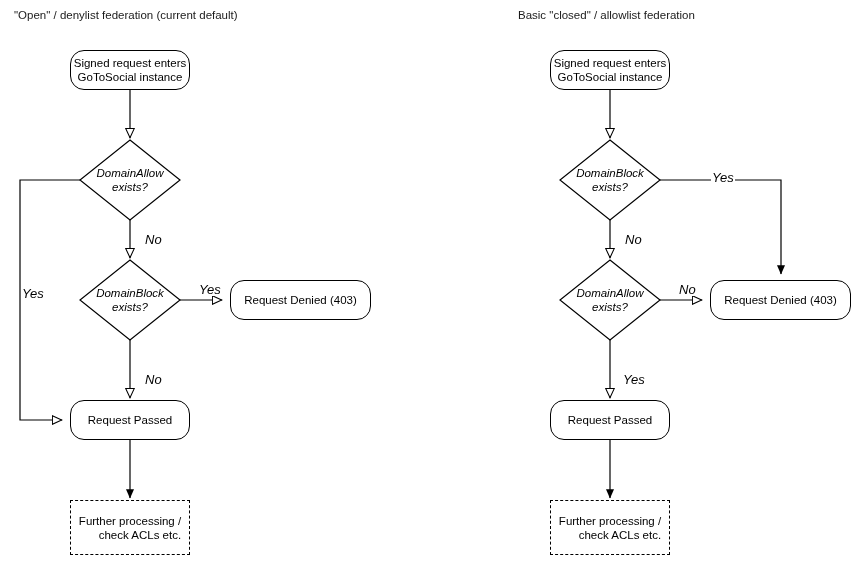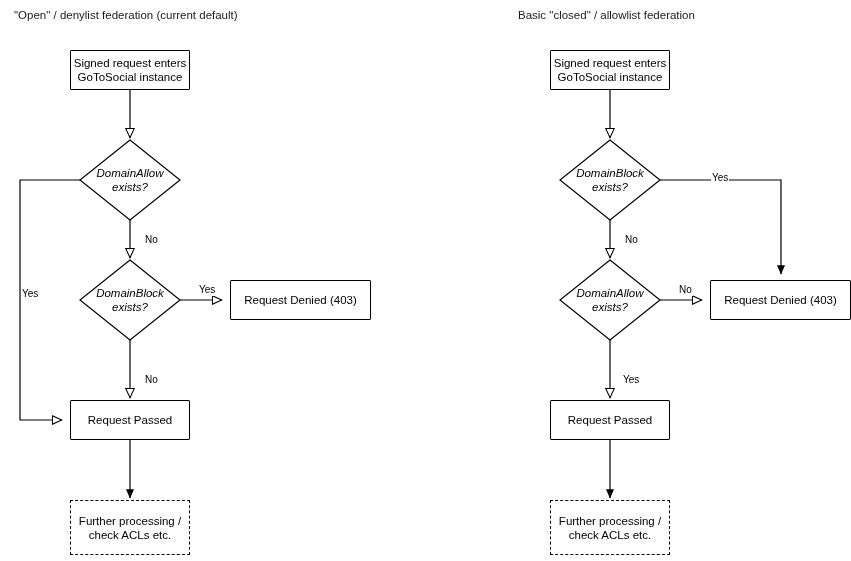--- a/index.html
+++ b/index.html
@@ -40,49 +40,51 @@
     justify-content: center;
     text-align: center;
     font-size: 11.5px;
     line-height: 14px;
     color: #000000;
     background: #ffffff;
     white-space: pre-line;
   }
   .node.rounded {
     border: 1.2px solid #000000;
-    border-radius: 1px;
+    border-radius: 14px;
   }
   .node.dashed {
     border: 1.3px dashed #000000;
     border-radius: 0;
+    text-align: right;
   }
 
   .diamond-label {
     position: absolute;
     display: flex;
     align-items: center;
     justify-content: center;
     text-align: center;
     font-size: 11.5px;
     line-height: 14px;
     color: #000000;
     white-space: pre-line;
     pointer-events: none;
     font-style: italic;
   }
 
   .edge-label {
     position: absolute;
-    font-size: 10px;
+    font-size: 13px;
     line-height: 13px;
     color: #000000;
     background: #ffffff;
     padding: 0 1px;
     white-space: nowrap;
+    font-style: italic;
   }
 </style>
 </head>
 <body>
 
 <svg id="diagram-canvas" viewBox="0 0 851 561" xmlns="http://www.w3.org/2000/svg">
   <defs>
     <marker id="arrow-open" viewBox="0 0 10 10" refX="9.5" refY="5" markerWidth="9" markerHeight="9" orient="auto-start-reverse">
       <path d="M 0.6 1 L 9.2 5 L 0.6 9 Z" fill="#ffffff" stroke="#000000" stroke-width="1"></path>
     </marker>

